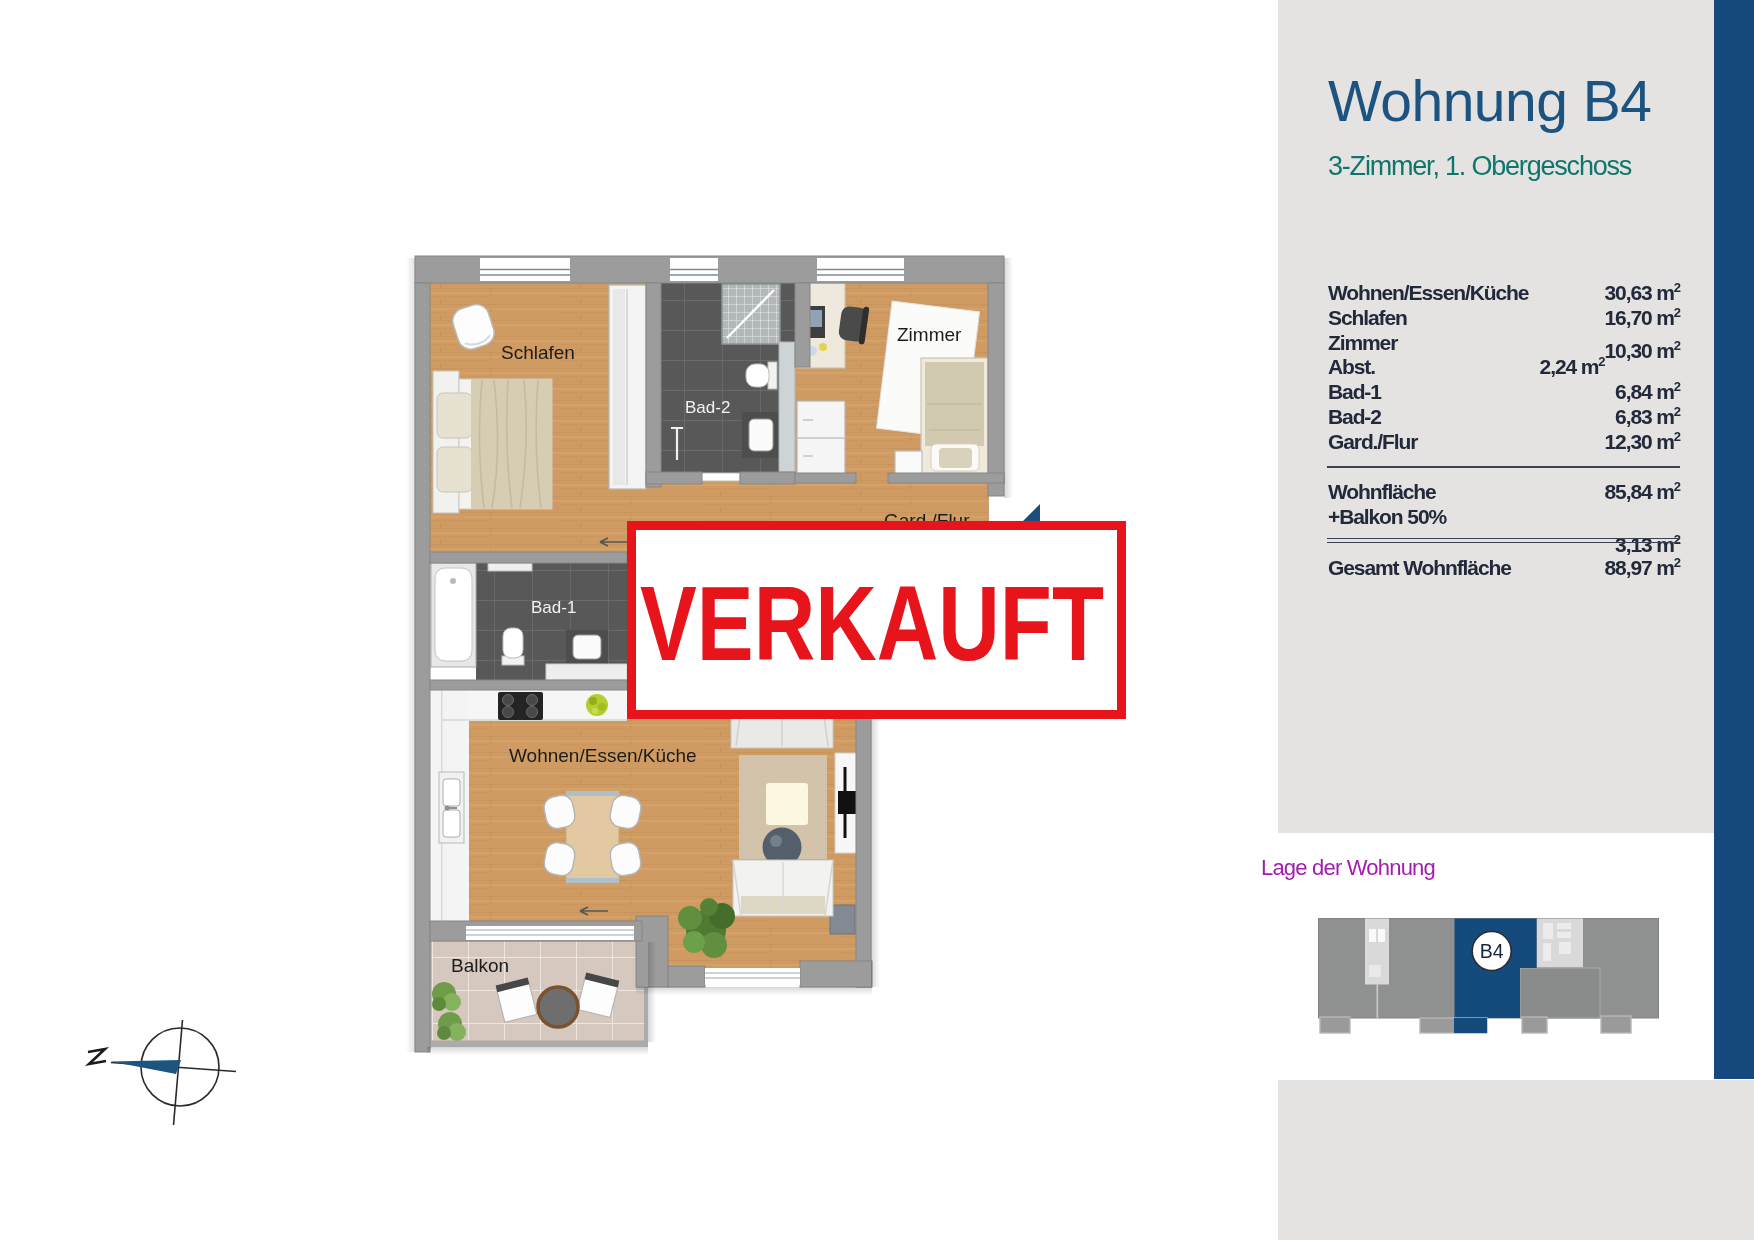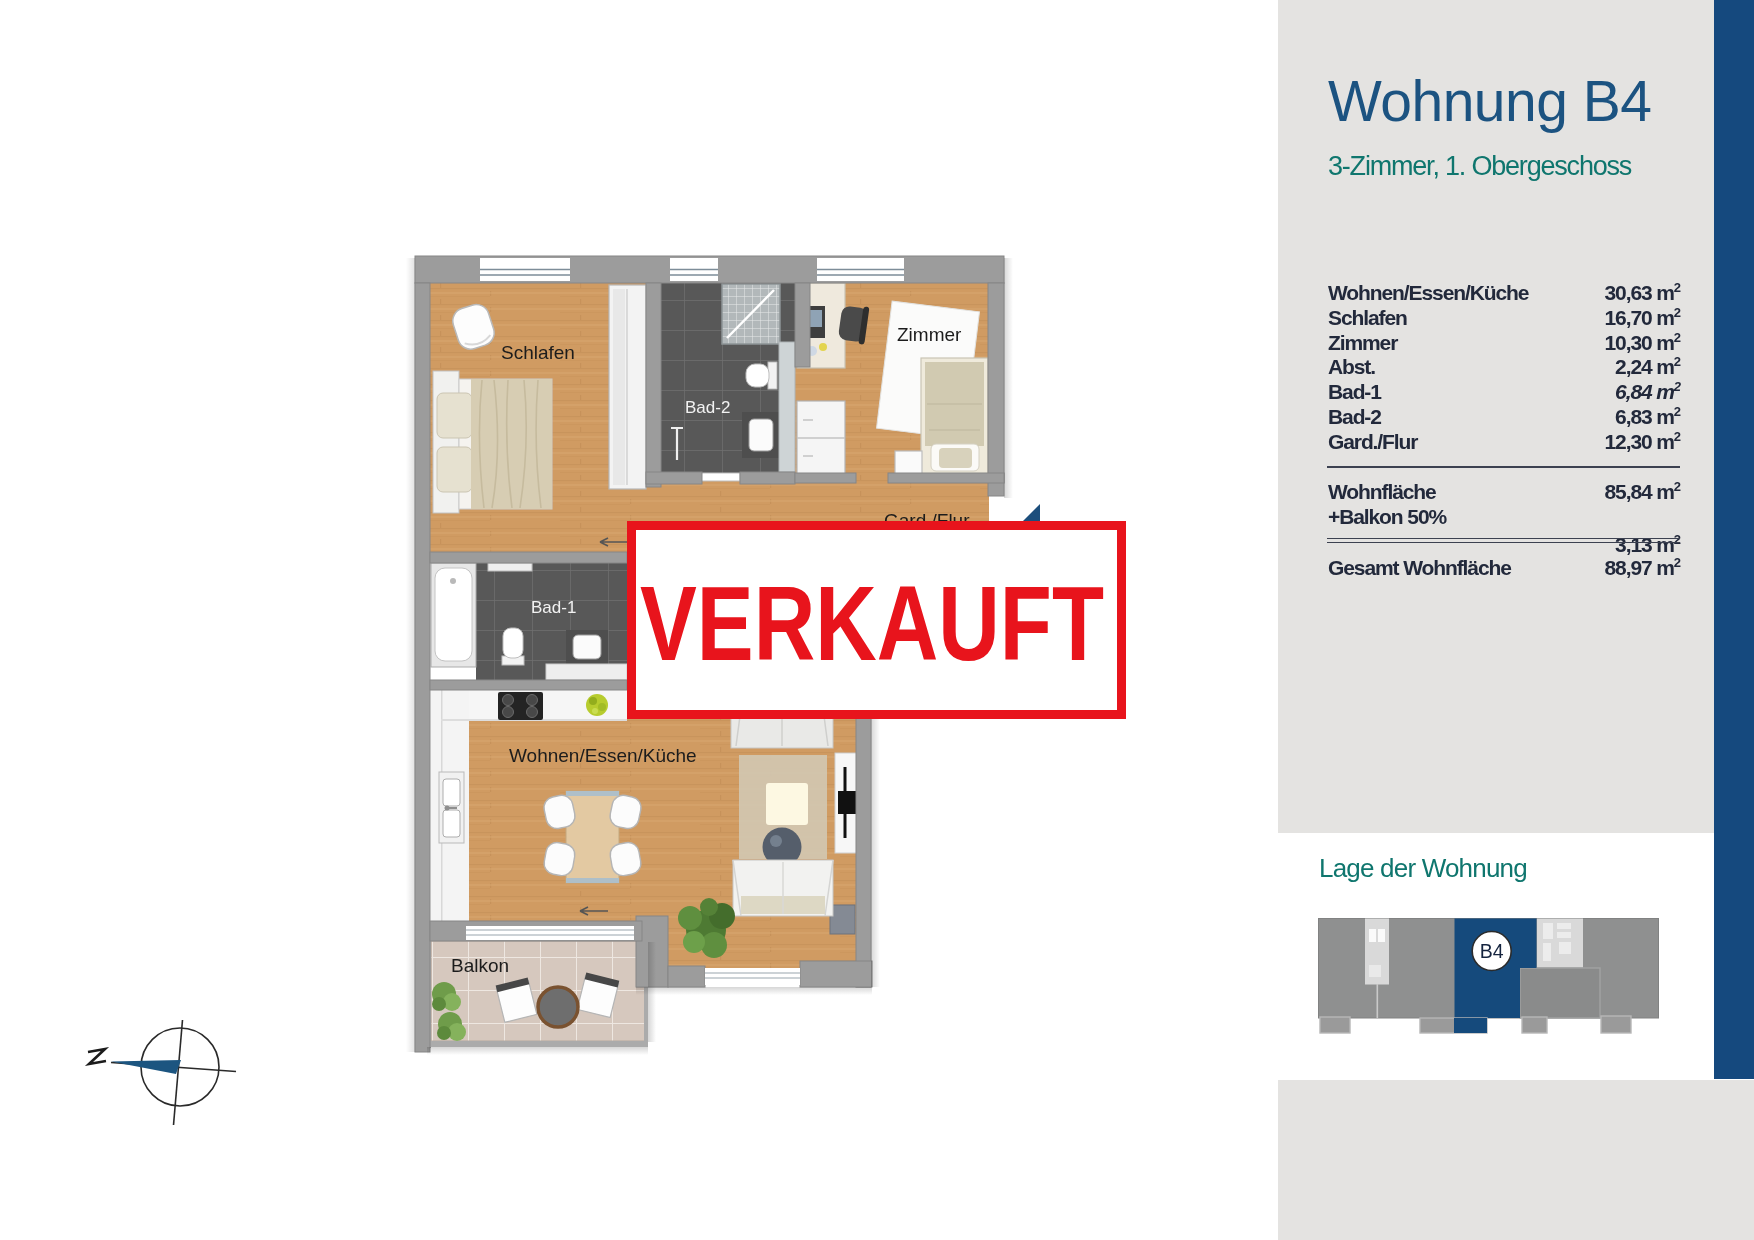--- a/index.html
+++ b/index.html
@@ -18,41 +18,41 @@
 
   <div class="abs" style="left:1278px;top:1080px;width:476px;height:160px;background:#e4e3e1;"></div>
 
   <div class="abs" style="left:1328px;top:73px;font-size:57px;line-height:57px;letter-spacing:-0.5px;color:#1c5381;">Wohnung B4</div>
 
   <div class="abs" style="left:1328px;top:153px;font-size:27px;line-height:27px;letter-spacing:-1.2px;color:#0f766e;">3-Zimmer, 1. Obergeschoss</div>
 
   <div class="abs" style="left:1328px;top:281px;width:352px;font-size:21px;line-height:24.8px;letter-spacing:-1.1px;color:#22293b;font-weight:bold;">
     <div><span style="float:right;">30,63 m<sup>2</sup></span>Wohnen/Essen/Küche</div>
     <div><span style="float:right;">16,70 m<sup>2</sup></span>Schlafen</div>
-    <div><span style="float:right;">10,30 m<sup>2</sup></span>Zimmer</div>
+    <div><span style="float:right;margin-top:8px;">10,30 m<sup>2</sup></span>Zimmer</div>
     <div><span style="float:right;margin-left:47px;">2,24 m<sup>2</sup></span>Abst.</div>
-    <div><span style="float:right;font-style:italic;">6,84 m<sup>2</sup></span>Bad-1</div>
+    <div><span style="float:right;">6,84 m<sup>2</sup></span>Bad-1</div>
     <div><span style="float:right;">6,83 m<sup>2</sup></span>Bad-2</div>
     <div><span style="float:right;margin-left:28px;">12,30 m<sup>2</sup></span>Gard./Flur</div>
   </div>
 
   <div class="abs" style="left:1327px;top:466px;width:353px;height:0;border-top:2px solid #3c4150;"></div>
 
   <div class="abs" style="left:1328px;top:480px;width:352px;font-size:21px;line-height:24.8px;letter-spacing:-1.1px;color:#22293b;font-weight:bold;">
     <div><span style="float:right;">85,84 m<sup>2</sup></span>Wohnfläche</div>
     <div><span style="float:right;margin-top:28px;">3,13 m<sup>2</sup></span>+Balkon 50%</div>
   </div>
 
   <div class="abs" style="left:1327px;top:538px;width:353px;height:3.4px;border-top:1.5px solid #3c4150;border-bottom:1.5px solid #3c4150;"></div>
 
   <div class="abs" style="left:1328px;top:556px;width:352px;font-size:21px;line-height:24.8px;letter-spacing:-1.1px;color:#22293b;font-weight:bold;">
     <div><span style="float:right;">88,97 m<sup>2</sup></span>Gesamt Wohnfläche</div>
   </div>
 
-  <div class="abs" style="left:1319px;top:855px;font-size:26px;line-height:26px;letter-spacing:-0.8px;color:#0f766e;">Lage der Wohnung</div>
+  <div class="abs" style="left:1261px;top:855px;font-size:22px;line-height:26px;letter-spacing:-0.8px;color:#a21caf;">Lage der Wohnung</div>
 
   <svg class="abs" style="left:1317px;top:915px;" width="352" height="122" viewBox="0 0 352 122">
 
     <rect x="1.5" y="3.5" width="340" height="99.5" fill="#8f9090" stroke="#818282" stroke-width="1"></rect>
 
     <g>
       <rect x="48" y="3.5" width="24" height="66" fill="#d9d9d9"></rect>
       <rect x="52" y="14" width="7" height="13" fill="#fff" opacity=".85"></rect>
       <rect x="61" y="14" width="7" height="13" fill="#fff" opacity=".85"></rect>
       <rect x="52" y="50" width="12" height="12" fill="#e9e9e9"></rect>

